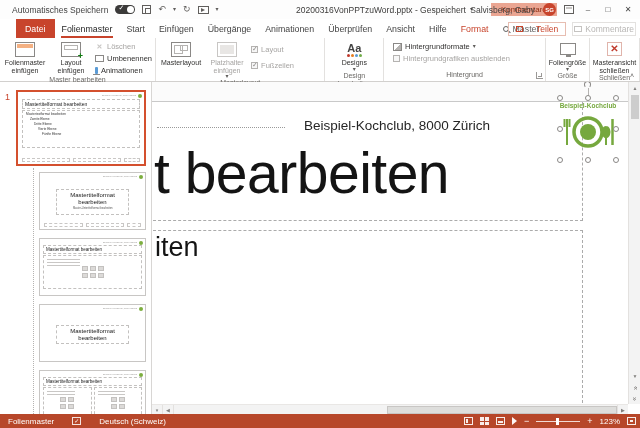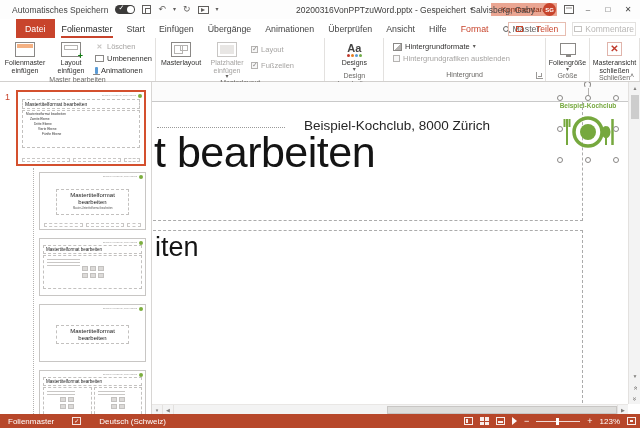--- a/index.html
+++ b/index.html
@@ -108,21 +108,21 @@
   .mini-two { display:flex; gap:2px; margin:0 3px; }
   .mini-two .mini-content { flex:1; margin:0; height:32px; }
   .tinylines div { height:1px; background:#c9c7c5; margin:2px 1px; }
 
   
   .canvas { position:absolute; left:152px; top:0; right:12px; bottom:10px; background:#fff; overflow:hidden; }
   .outside-strip { position:absolute; top:0; left:0; right:0; height:20px; background:#fbfbfb; border-bottom:1px solid #c9c9c9; }
   .hdr-dotline { position:absolute; top:45px; left:5px; width:128px; border-top:1px dotted #9a9a9a; }
   .hdr-text { position:absolute; top:36px; left:134px; width:222px; font-size:13.5px; color:#262626; text-align:center; }
   .title-ph { position:absolute; left:-4px; top:20px; width:435px; height:119px; border-right:1px dashed #ababab; border-bottom:1px dashed #ababab; }
-  .title-text { position:absolute; left:2px; top:46px; font-size:43px; color:#141414; letter-spacing:-0.5px; }
+  .title-text { position:absolute; left:2px; top:58px; font-size:57px; color:#141414; letter-spacing:-0.5px; }
   .body-ph { position:absolute; left:-4px; top:148px; width:435px; bottom:-4px; border:1px dashed #ababab; border-left:none; }
   .body-text { position:absolute; left:3px; top:150px; font-size:27px; color:#141414; }
   .logo-group { position:absolute; left:408px; top:16px; width:56px; height:62px; }
   .handle { position:absolute; width:6px; height:6px; border-radius:50%; background:#fff; border:1px solid #8a8886; }
   .rot-line { position:absolute; left:50%; top:-10px; height:10px; border-left:1px solid #b5b3b1; }
   .rot-handle { position:absolute; left:50%; top:-17px; margin-left:-4px; width:7px; height:7px; border:1.5px solid #8a8886; border-radius:50%; border-bottom-color:transparent; }
 
   
   .vscroll { position:absolute; right:0; top:0; width:12px; bottom:10px; background:#f3f3f3; border-left:1px solid #e3e1df; }
   .vbtn { position:absolute; left:0; width:12px; height:12px; font-size:5px; color:#807f7d; display:flex; align-items:center; justify-content:center; }

